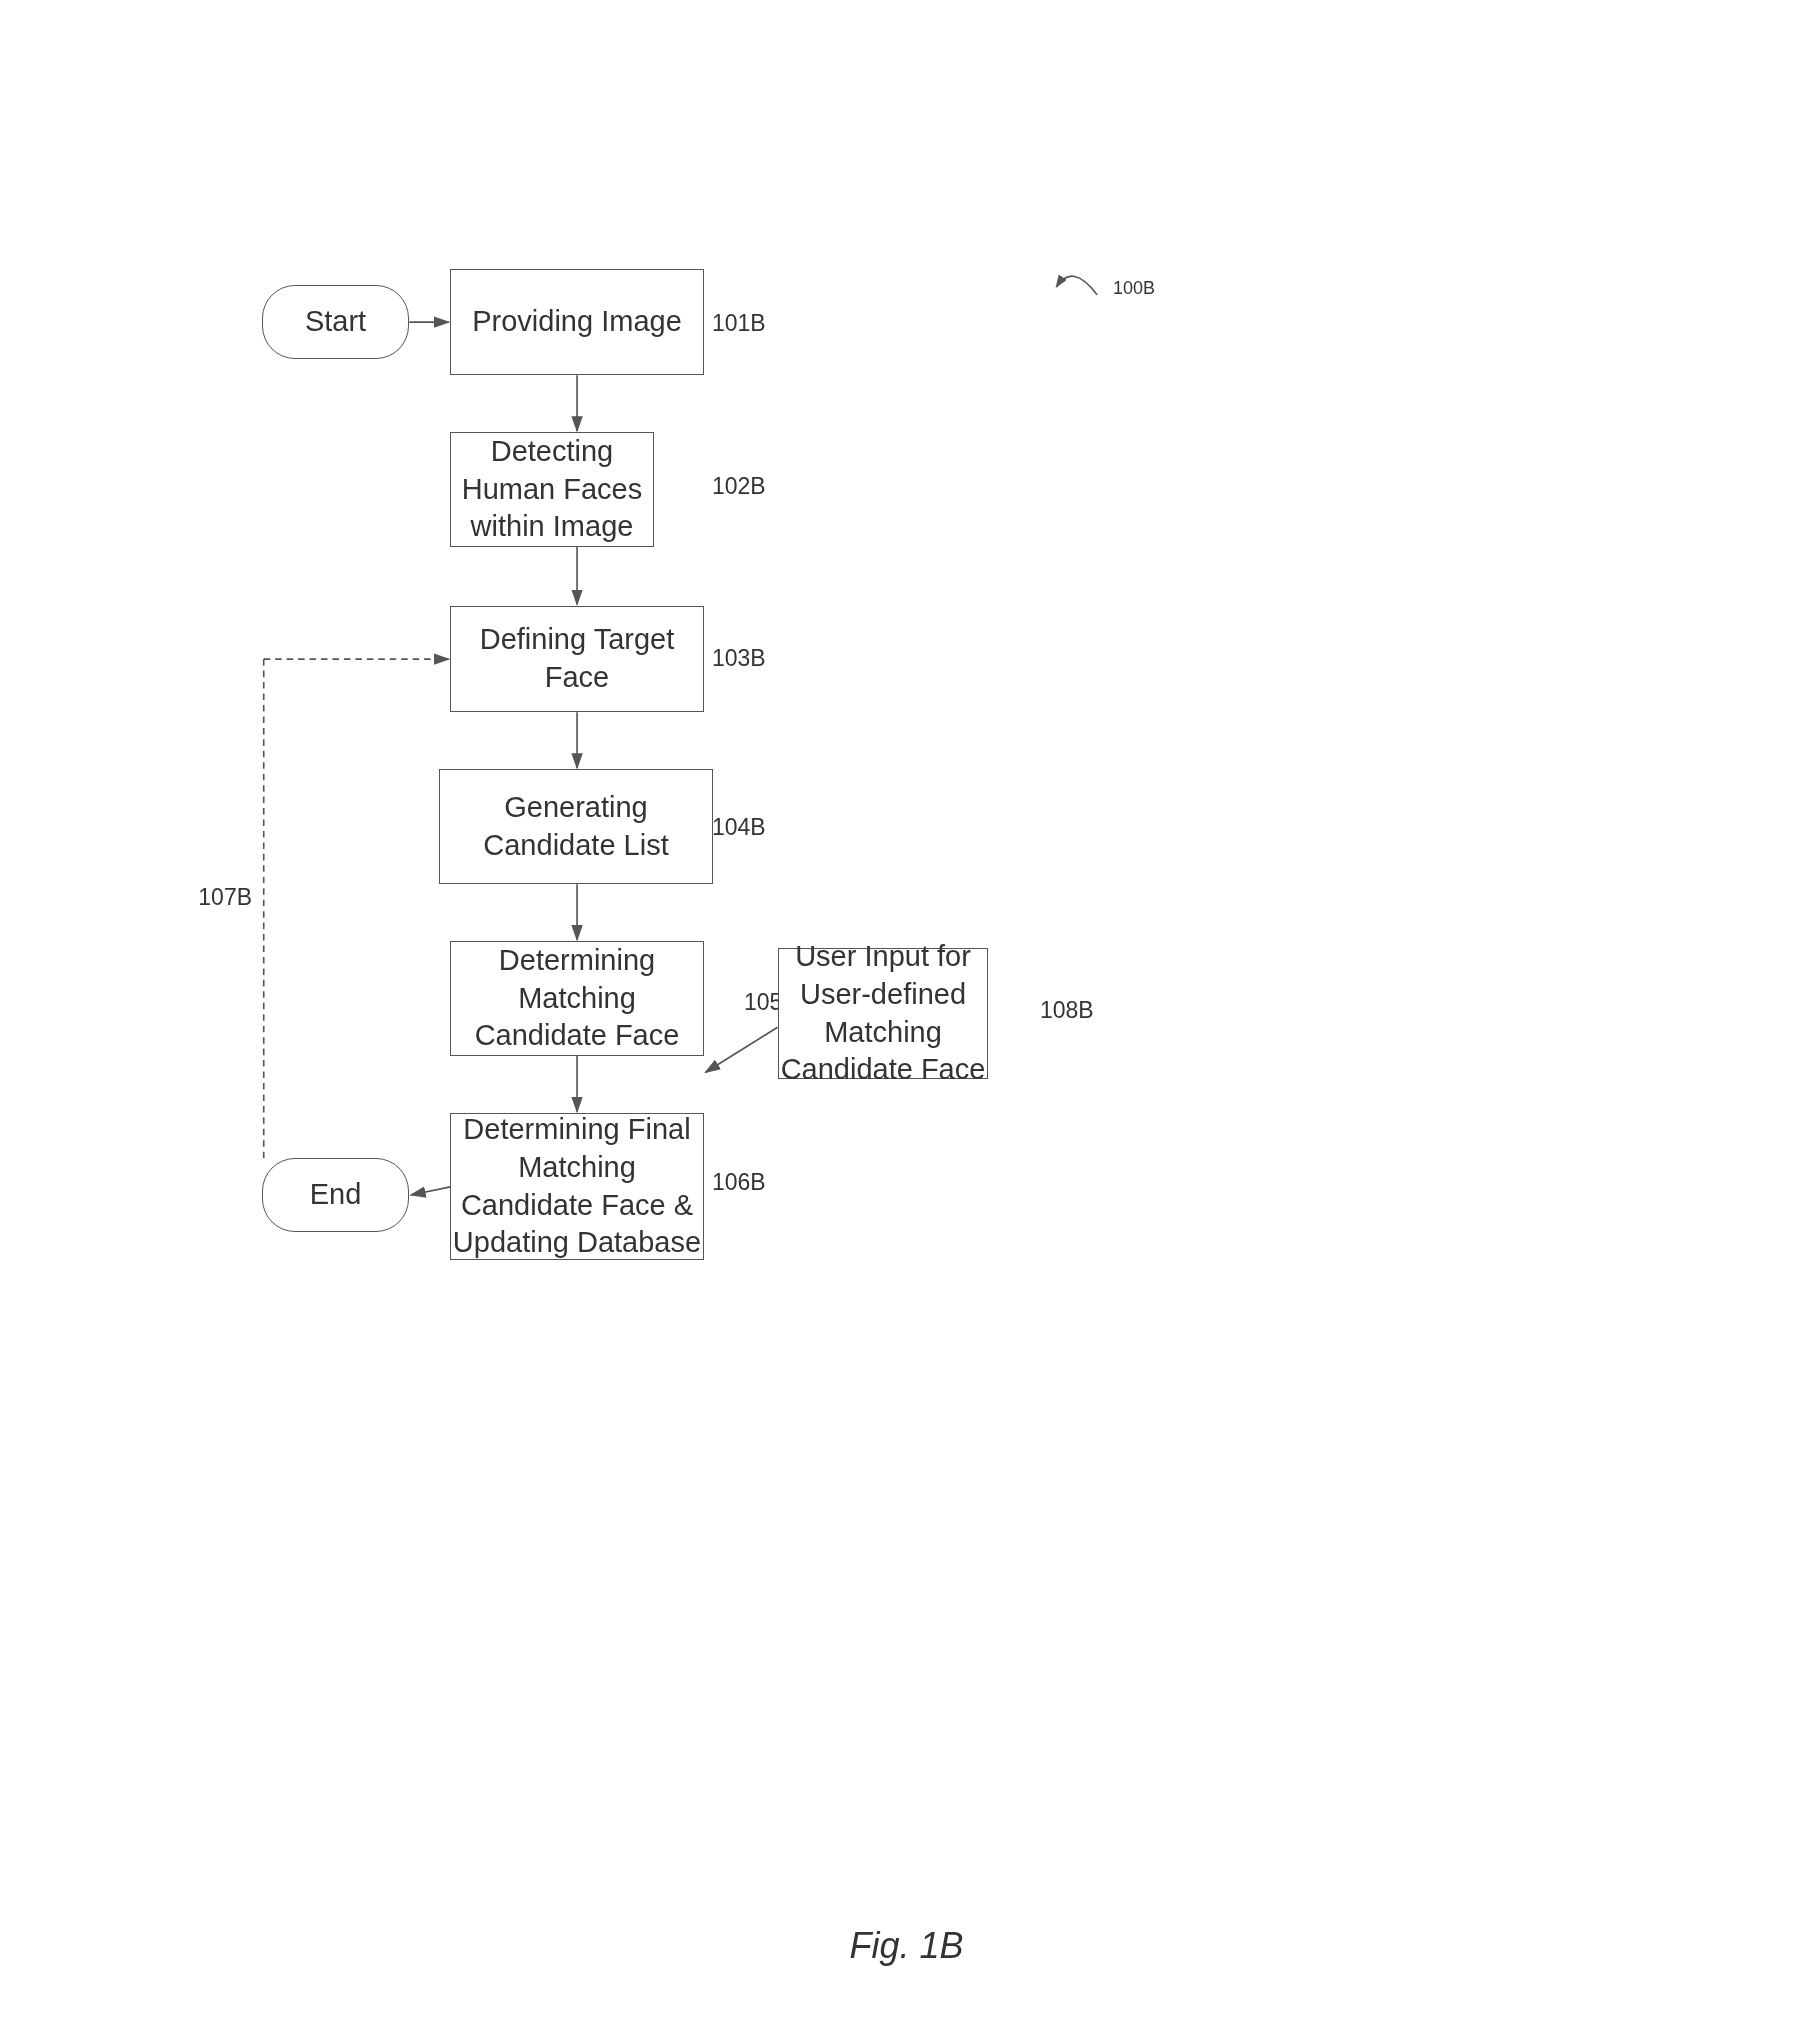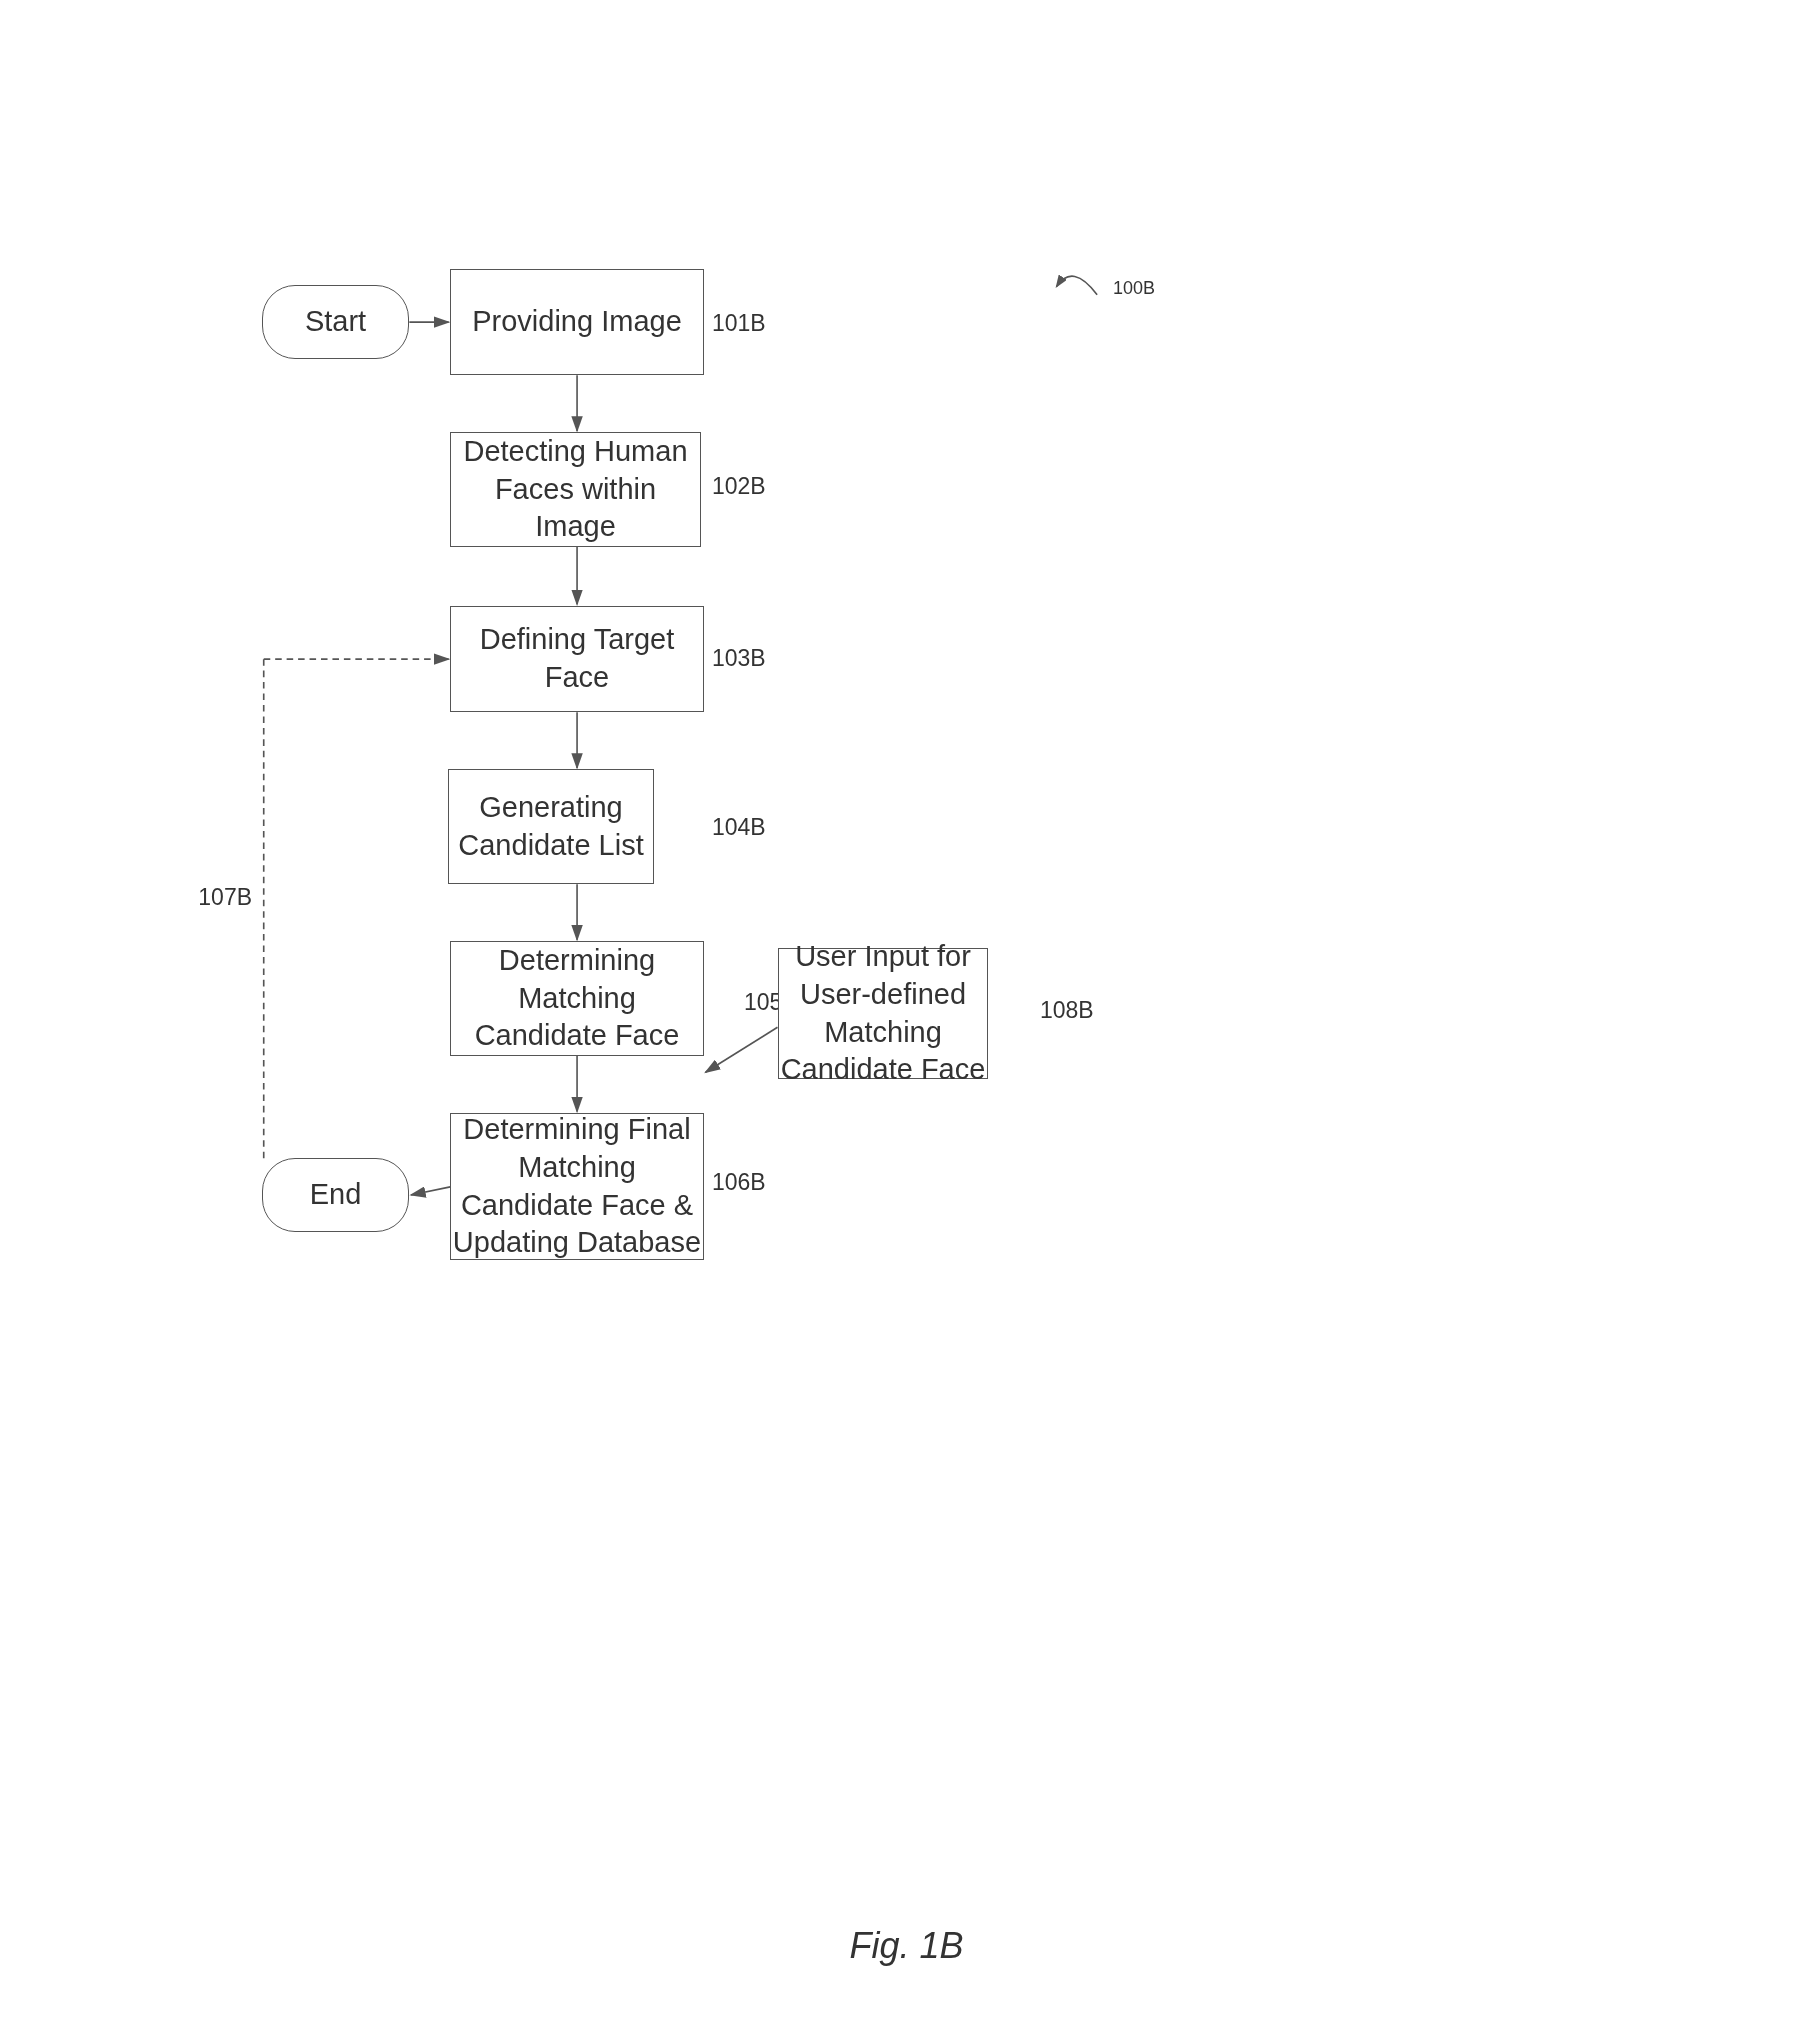--- a/index.html
+++ b/index.html
@@ -102,31 +102,31 @@
 
   <div class="flow-box rounded-box" style="left:49px; top:72px; width:147px; height:74px;">
     <span>Start</span>
   </div>
 
   <div class="flow-box" style="left:237px; top:56px; width:254px; height:106px;">
     <span>Providing Image</span>
   </div>
   <span class="ref-label" style="left:499px; top:97px;">101B</span>
 
-  <div class="flow-box" style="left:237px; top:219px; width:251px; height:115px;">
+  <div class="flow-box" style="left:237px; top:219px; width:204px; height:115px;">
     <span>Detecting Human Faces within Image</span>
   </div>
   <span class="ref-label" style="left:499px; top:260px;">102B</span>
 
   <div class="flow-box" style="left:237px; top:393px; width:254px; height:106px;">
     <span>Defining Target Face</span>
   </div>
   <span class="ref-label" style="left:499px; top:432px;">103B</span>
 
-  <div class="flow-box" style="left:235px; top:556px; width:206px; height:115px;">
+  <div class="flow-box" style="left:226px; top:556px; width:274px; height:115px;">
     <span>Generating Candidate List</span>
   </div>
   <span class="ref-label" style="left:499px; top:601px;">104B</span>
 
   <div class="flow-box" style="left:237px; top:728px; width:254px; height:115px;">
     <span>Determining Matching Candidate Face</span>
   </div>
   <span class="ref-label" style="left:499px; top:776px;margin-left:32px;">105B</span>
 
   <div class="flow-box" style="left:237px; top:900px; width:254px; height:147px;">

